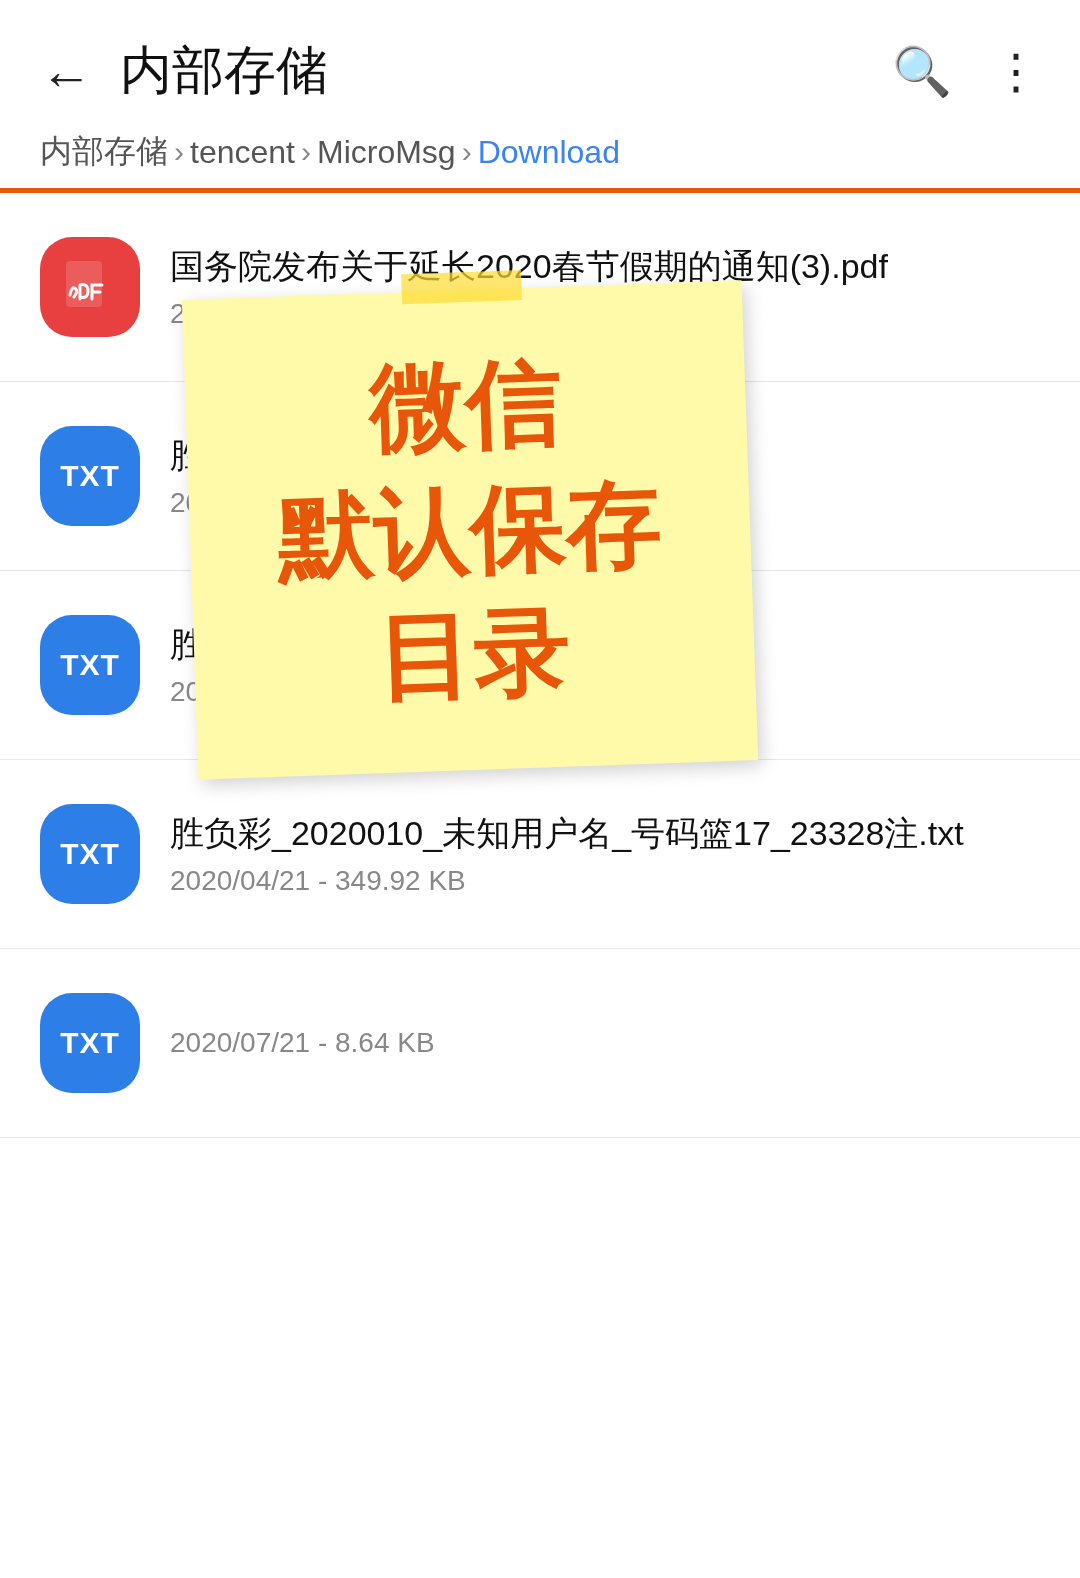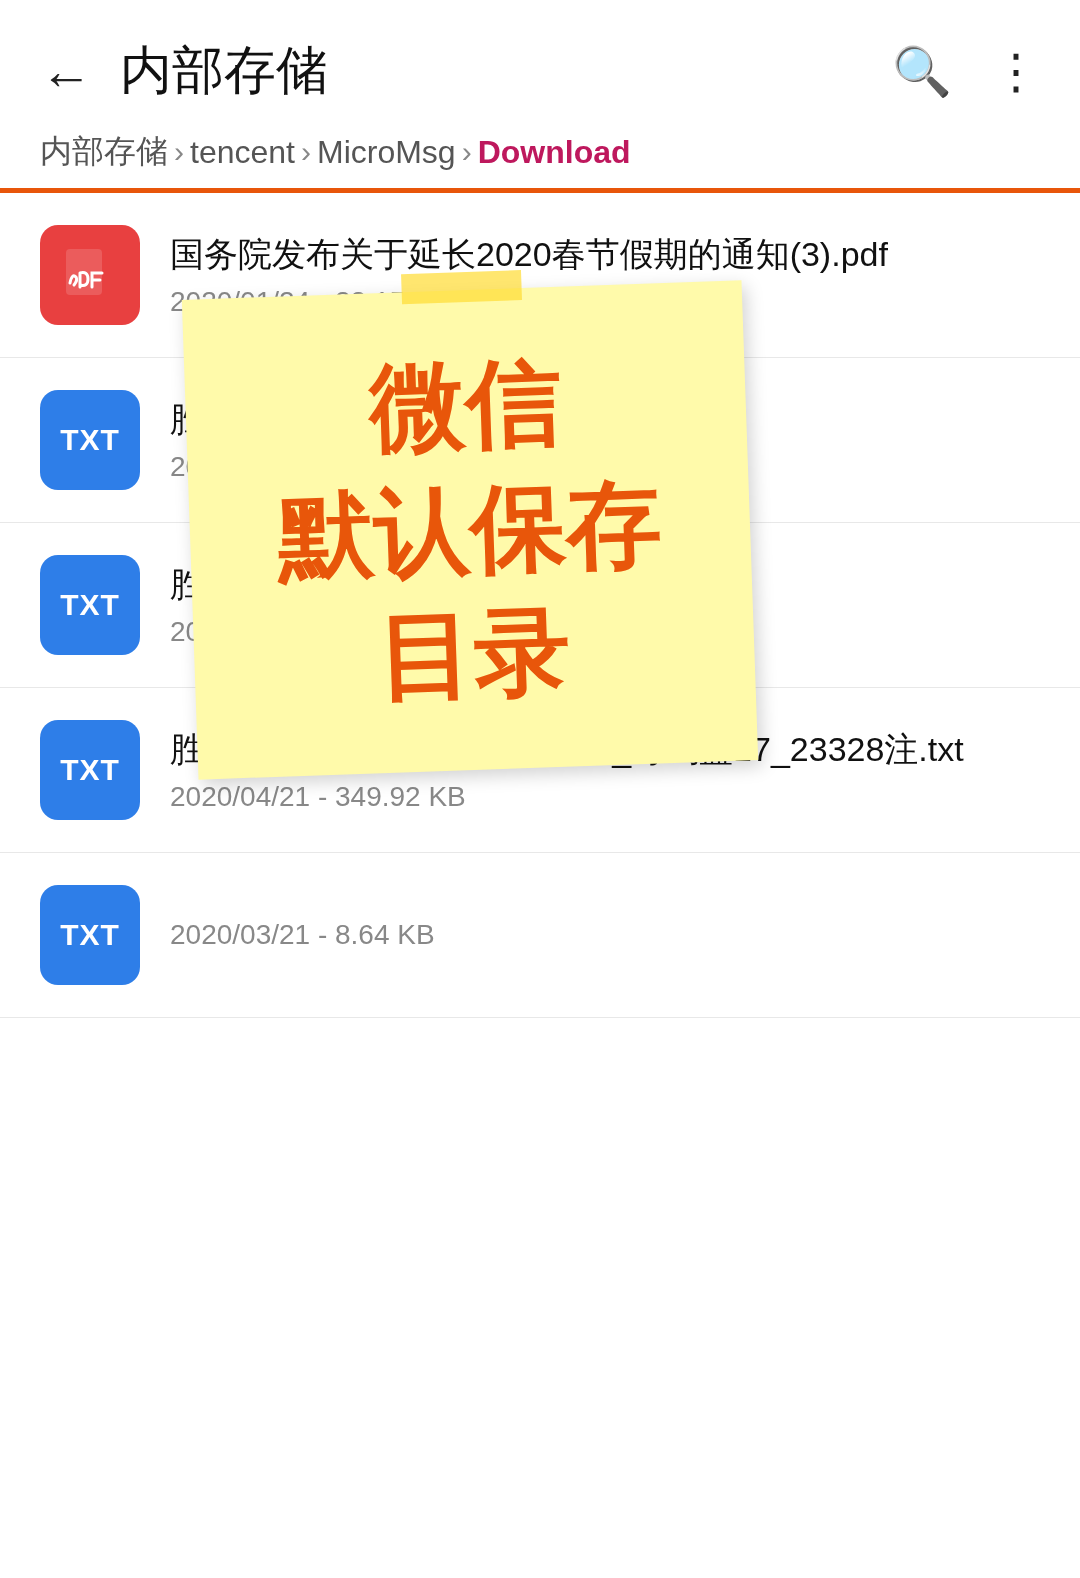--- a/index.html
+++ b/index.html
@@ -53,44 +53,44 @@
       display: flex;
       align-items: center;
       flex-wrap: wrap;
       gap: 6px;
     }
     .breadcrumb-item {
       font-size: 32px;
       color: #555;
     }
     .breadcrumb-item.active {
-      color: #be185d;
-      font-weight: 700;
+      color: #3b82f6;
+      font-weight: 400;
     }
     .breadcrumb-sep {
       font-size: 30px;
       color: #888;
     }
 
     
     .file-list {
       padding: 0 0;
     }
     .file-item {
       display: flex;
       align-items: center;
-      padding: 32px 40px;
+      padding: 44px 40px;
       border-bottom: 1px solid #e8e8e8;
       cursor: pointer;
       background: #fff;
     }
     .file-icon {
       width: 100px;
       height: 100px;
-      border-radius: 18px;
+      border-radius: 32px;
       display: flex;
       align-items: center;
       justify-content: center;
       margin-right: 30px;
       flex-shrink: 0;
     }
     .file-icon.pdf {
       background: #e84040;
     }
     .file-icon.txt {
@@ -226,21 +226,21 @@
       <div class="file-name">胜负彩_2020010_未知用户名_号码篮17_23328注.txt</div>
       <div class="file-meta">2020/04/21 - 349.92 KB</div>
     </div>
   </div>
 
   <div class="file-item">
     <div class="file-icon txt">
       <span class="file-icon-label">TXT</span>
     </div>
     <div class="file-info">
-      <div class="file-meta">2020/03/21 - 8.64 KB</div>
+      <div class="file-meta">2020/07/21 - 8.64 KB</div>
     </div>
   </div>
 
 </div>
 
 <div class="sticky-note">
   <div class="sticky-text">微信<br>默认保存<br>目录</div>
 </div>
 
 </body></html>

